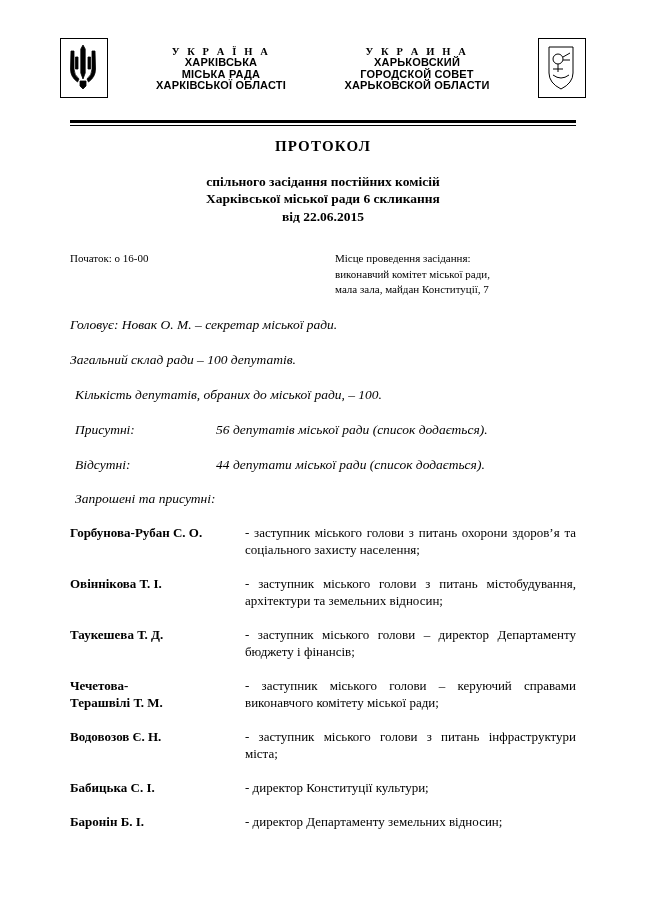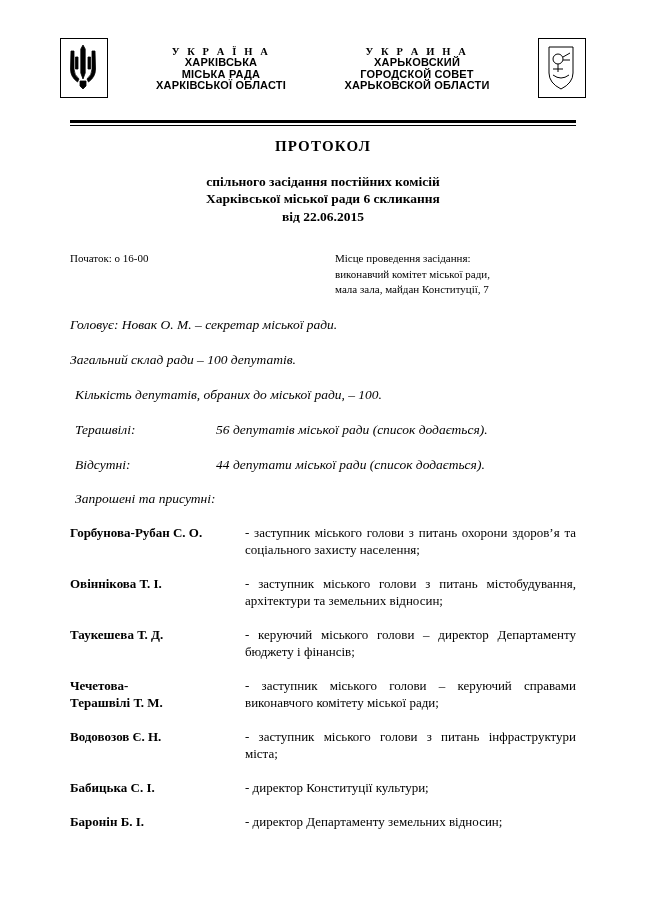--- a/index.html
+++ b/index.html
@@ -230,21 +230,21 @@
       <div>мала зала, майдан Конституції, 7</div>
     </div>
   </div>
 
   <div class="body">
     <div class="para">Головує: Новак О. М. – секретар міської ради.</div>
     <div class="para">Загальний склад ради – 100 депутатів.</div>
     <div class="para indent">Кількість депутатів, обраних до міської ради, – 100.</div>
 
     <div class="kv-row">
-      <div class="kv-key">Терашвілі:</div>
+      <div class="kv-key">Присутні:</div>
       <div class="kv-val">56 депутатів міської ради (список додається).</div>
     </div>
 
     <div class="kv-row">
       <div class="kv-key">Відсутні:</div>
       <div class="kv-val">44 депутати  міської ради (список додається).</div>
     </div>
 
     <div class="invited-label">Запрошені та присутні:</div>
   </div>
@@ -256,21 +256,21 @@
       <div class="p-role justify-lines">- заступник міського голови з питань охорони здоров’я та соціального захисту населення;</div>
     </div>
 
     <div class="p-row">
       <div class="p-name">Овіннікова Т. І.</div>
       <div class="p-role justify-lines">- заступник міського голови з питань містобудування, архітектури та земельних відносин;</div>
     </div>
 
     <div class="p-row">
       <div class="p-name">Таукешева Т. Д.</div>
-      <div class="p-role justify-lines">- керуючий міського голови – директор Департаменту бюджету і фінансів;</div>
+      <div class="p-role justify-lines">- заступник міського голови – директор Департаменту бюджету і фінансів;</div>
     </div>
 
     <div class="p-row">
       <div class="p-name" style="white-space: pre-line;">Чечетова-
 Терашвілі Т. М.</div>
       <div class="p-role justify-lines">- заступник міського голови – керуючий справами виконавчого комітету міської ради;</div>
     </div>
 
     <div class="p-row">
       <div class="p-name">Водовозов Є. Н.</div>

